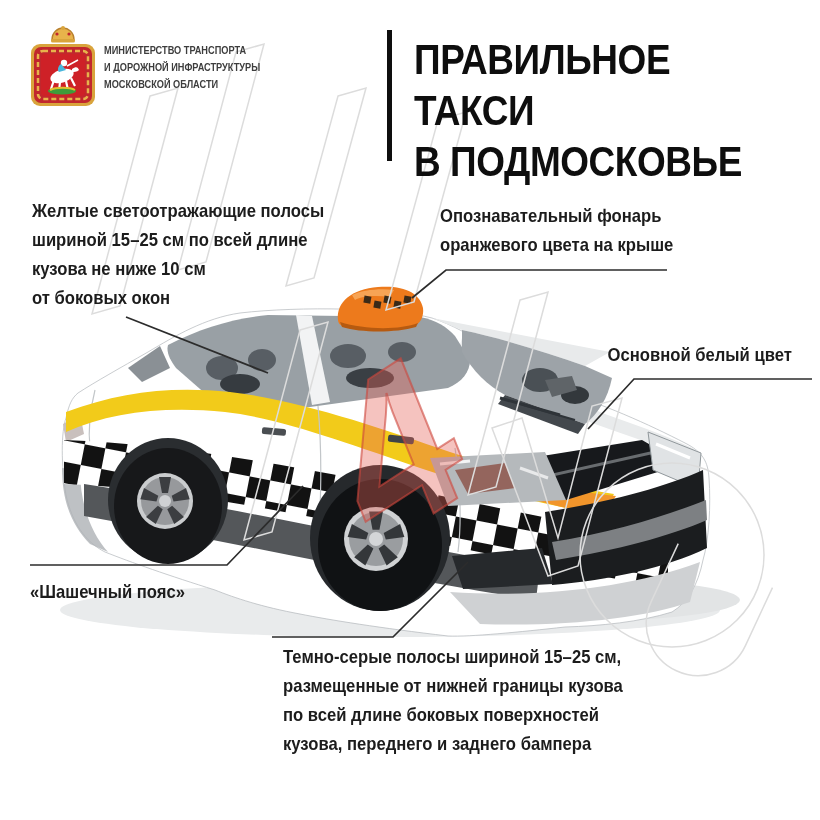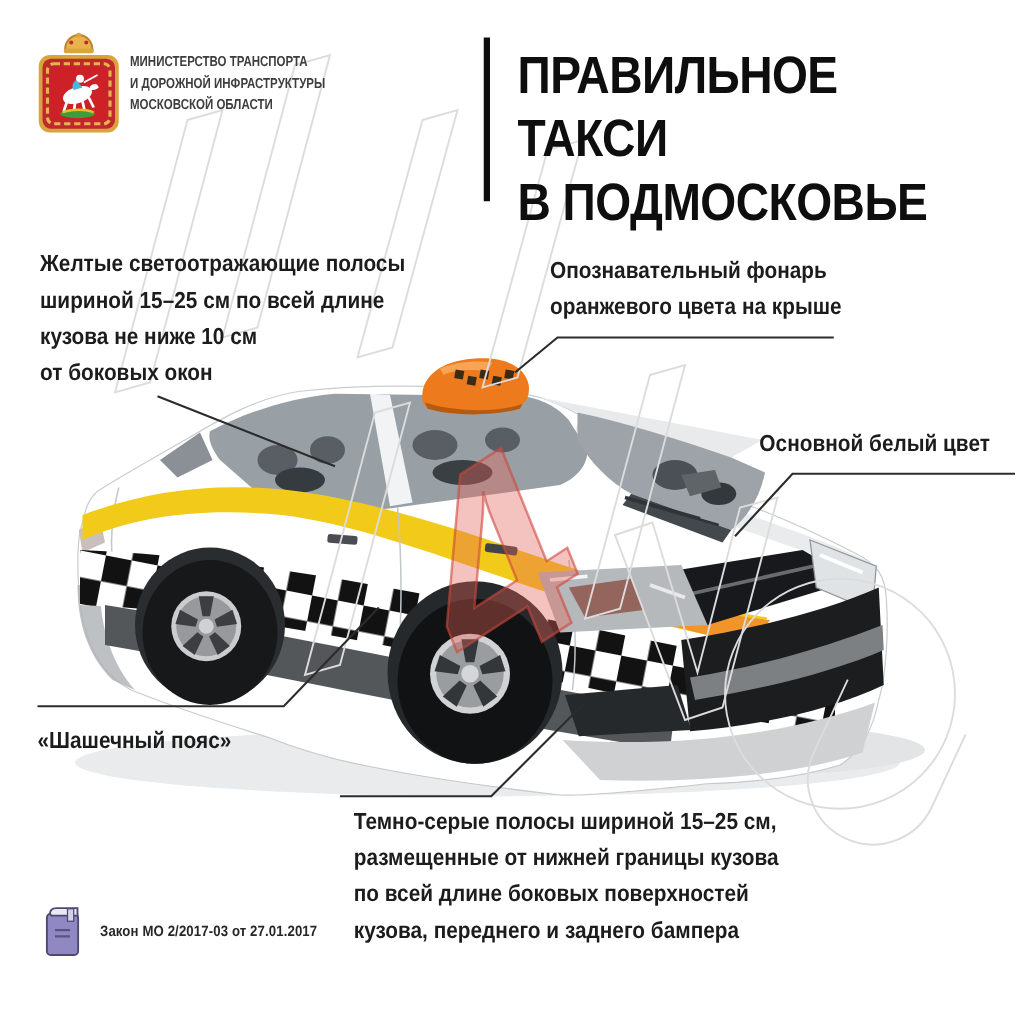--- a/index.html
+++ b/index.html
@@ -245,23 +245,14 @@
 
   <div id="ann-white" class="abs txt ann">Основной белый цвет</div>
 
   <div id="ann-checker" class="abs txt ann">«Шашечный пояс»</div>
 
   <div id="ann-dark" class="abs txt ann">Темно-серые полосы шириной 15–25 см,
 размещенные от нижней границы кузова
 по всей длине боковых поверхностей
 кузова, переднего и заднего бампера</div>
 
-  <div class="abs law-row">
-    <svg width="30" height="42" viewBox="0 0 30 42">
-      <rect x="1.5" y="7" width="25" height="33" rx="3" fill="#8f88c2" stroke="#4f4870" stroke-width="1.5"></rect>
-      <path d="M4,7 C4,4 6,2.5 9,2.5 L26,2.5 L26,8.5 L5,8.5 Z" fill="#e8eaf5" stroke="#4f4870" stroke-width="1.5"></path>
-      <rect x="18" y="3" width="5" height="10" fill="#cfd3ea" stroke="#4f4870" stroke-width="1"></rect>
-      <path d="M8,20 L20,20 M8,25 L20,25" stroke="#5a5380" stroke-width="1.8"></path>
-    </svg>
-    <span class="law-text">Закон МО 2/2017-03 от 27.01.2017</span>
-  </div>
 
 </div>
 
 </body></html>

